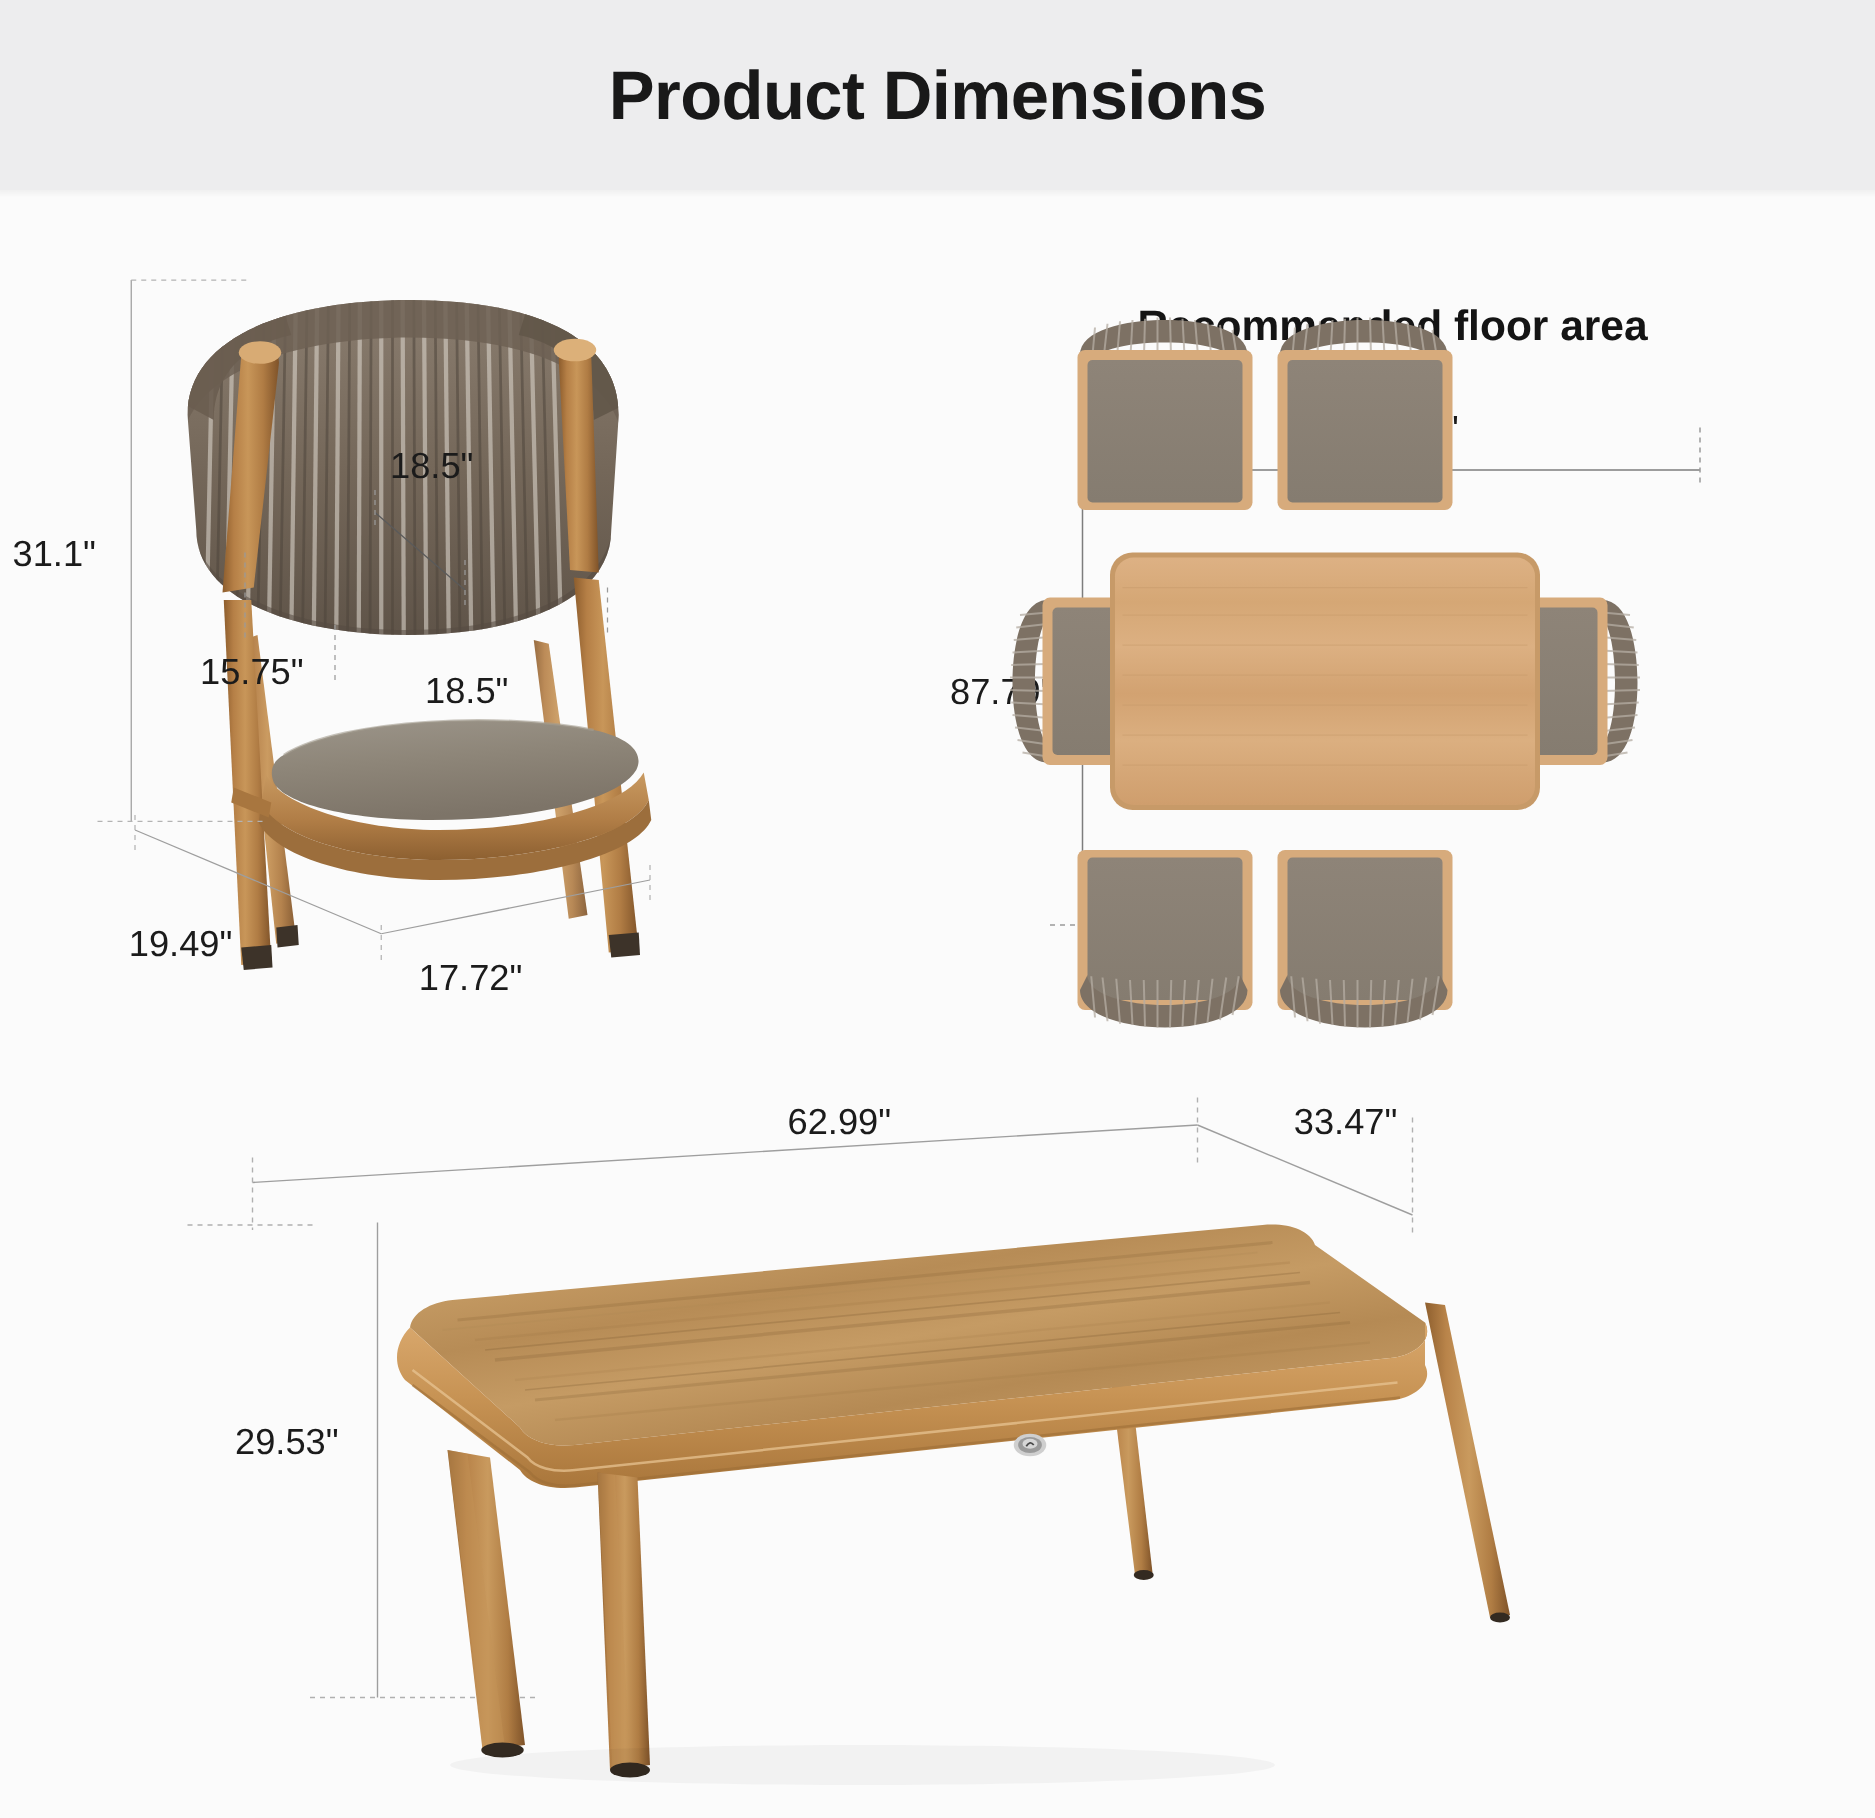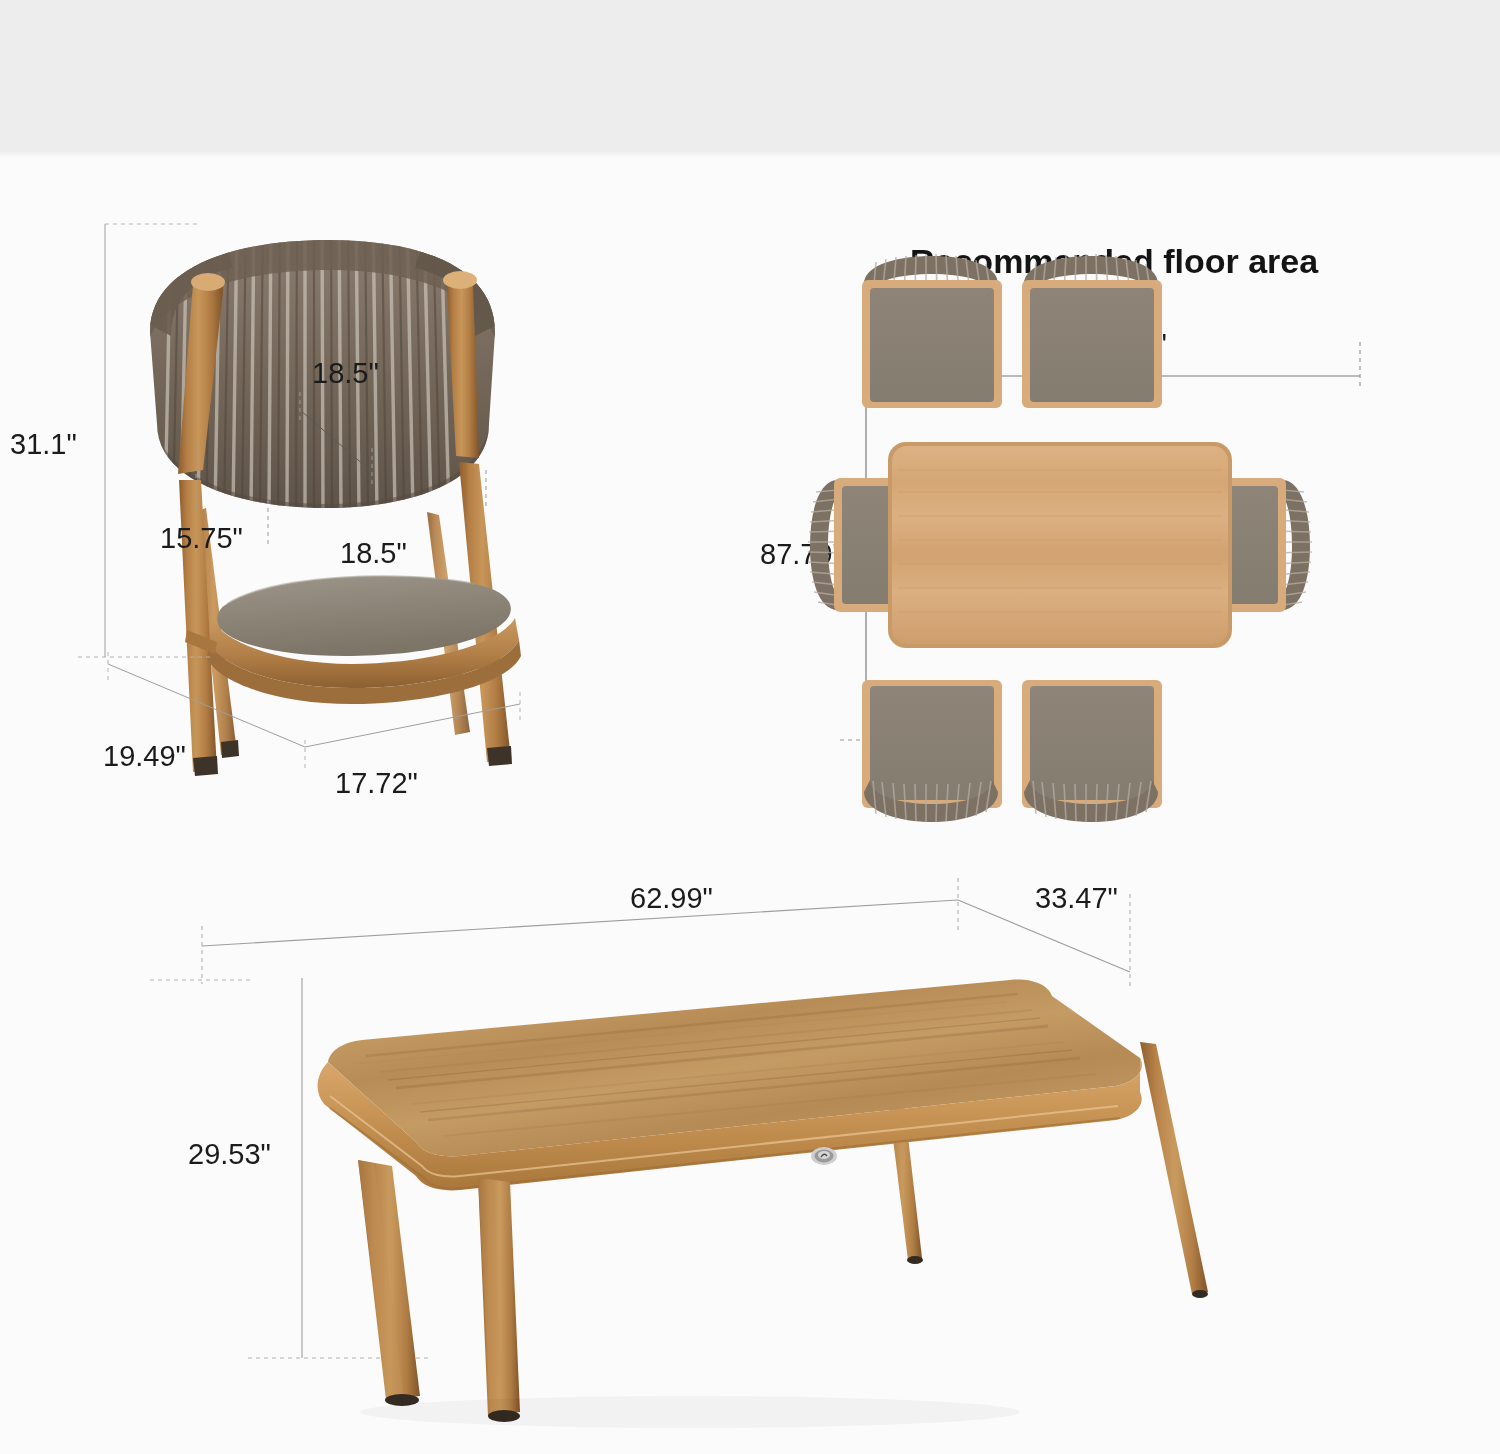--- a/index.html
+++ b/index.html
@@ -51,20 +51,21 @@
     font-size: 34px; font-weight: bold; color: #141414;
     white-space: nowrap;
   }
 </style>
 </head>
 <body>
 
 <div id="page">
 
   <div class="header-band">
+    <div class="page-title">Product Dimensions</div>
     <div class="shadow-line"></div>
   </div>
 
   <div id="chair-panel">
 
     <svg class="overlay" width="720" height="700" viewBox="0 0 720 700">
       <defs>
         <linearGradient id="gWood" x1="0" y1="0" x2="1" y2="0">
           <stop offset="0%" stop-color="#8d5d2d"></stop>
           <stop offset="20%" stop-color="#b57f46"></stop>

